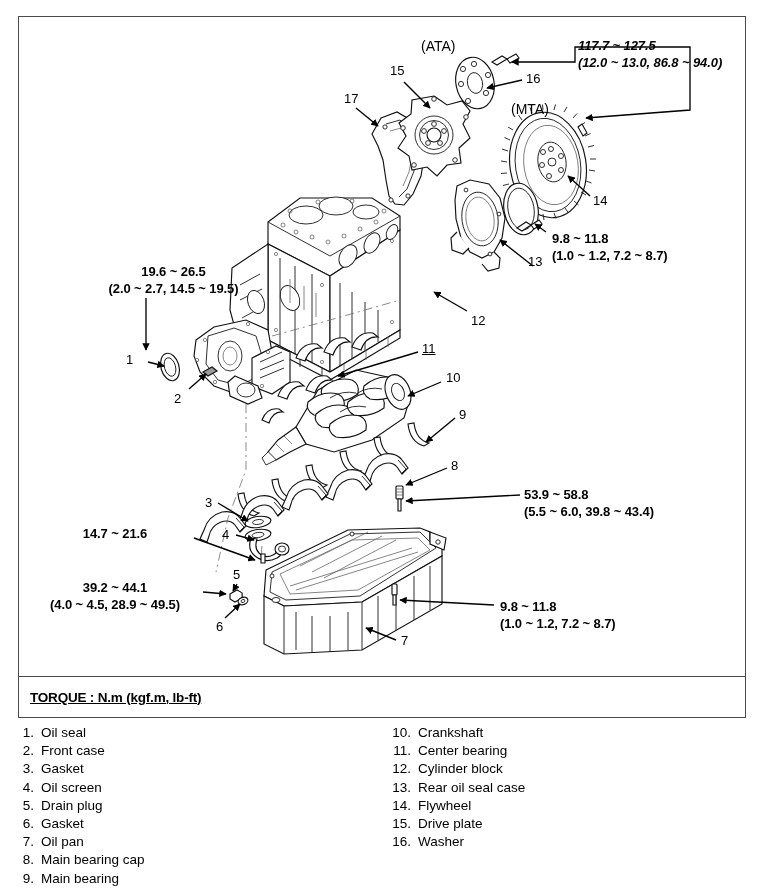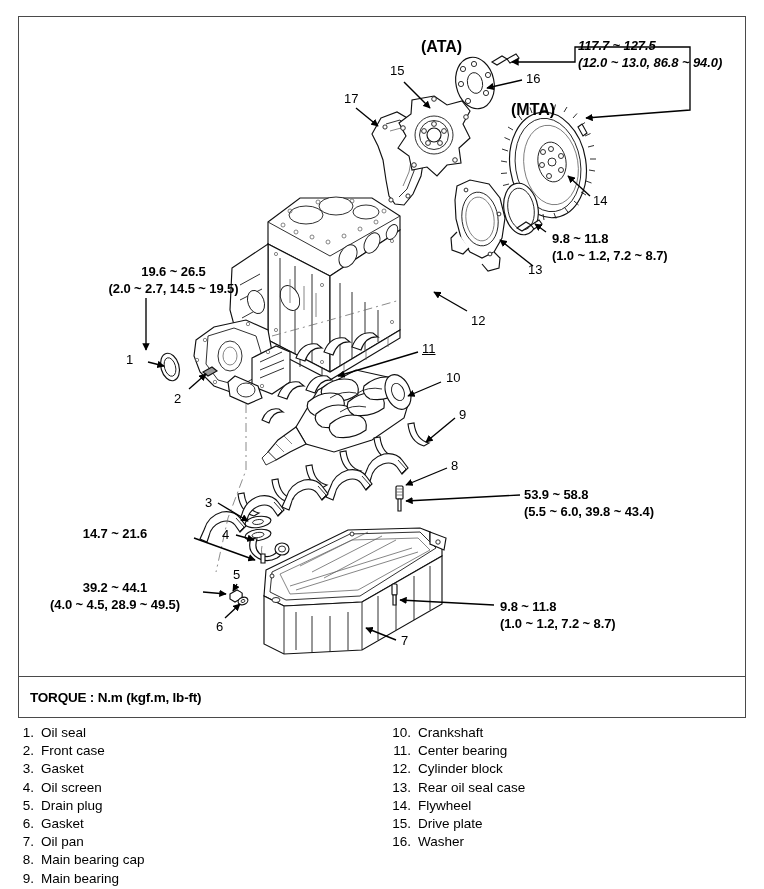--- a/index.html
+++ b/index.html
@@ -47,20 +47,21 @@
     box-sizing: border-box;
     display: flex;
     align-items: center;
     padding-left: 11px;
     border-top: 1.5px solid #4a4a4a;
   }
   #torque-note .note-text {
     font-size: 13.5px;
     font-weight: bold;
     letter-spacing: -0.2px;
+    text-decoration: underline;
   }
 
   
   .torque-label {
     position: absolute;
     font-size: 13px;
     font-weight: bold;
     line-height: 1.32;
     white-space: nowrap;
     letter-spacing: -0.1px;
@@ -73,22 +74,22 @@
     position: absolute;
     font-size: 13px;
     font-weight: normal;
     line-height: 1;
     white-space: nowrap;
   }
 
   
   .trans-label {
     position: absolute;
-    font-size: 16px;
-    font-weight: bold;
+    font-size: 14px;
+    font-weight: normal;
     white-space: nowrap;
   }
 
   
   #parts-legend {
     position: absolute;
     left: 0;
     top: 724px;
     width: 764px;
     height: 165px;
@@ -534,21 +535,21 @@
 <div class="item-num" style="left:205px; top:496px;">3</div>
 <div class="item-num" style="left:222px; top:528px;">4</div>
 <div class="item-num" style="left:233px; top:568px;">5</div>
 <div class="item-num" style="left:216px; top:620px;">6</div>
 <div class="item-num" style="left:401px; top:634px;">7</div>
 <div class="item-num" style="left:451px; top:459px;">8</div>
 <div class="item-num" style="left:459px; top:408px;">9</div>
 <div class="item-num" style="left:446px; top:371px;">10</div>
 <div class="item-num" style="left:422px; top:342px;text-decoration:underline;">11</div>
 <div class="item-num" style="left:471px; top:314px;">12</div>
-<div class="item-num" style="left:528px; top:263px;">13</div>
+<div class="item-num" style="left:528px; top:255px;">13</div>
 <div class="item-num" style="left:593px; top:194px;">14</div>
 <div class="item-num" style="left:390px; top:64px;">15</div>
 <div class="item-num" style="left:526px; top:72px;">16</div>
 <div class="item-num" style="left:344px; top:92px;">17</div>
 
 <div id="torque-note">
   <span class="note-text">TORQUE : N.m (kgf.m, lb-ft)</span>
 </div>
 
 <div id="parts-legend">

